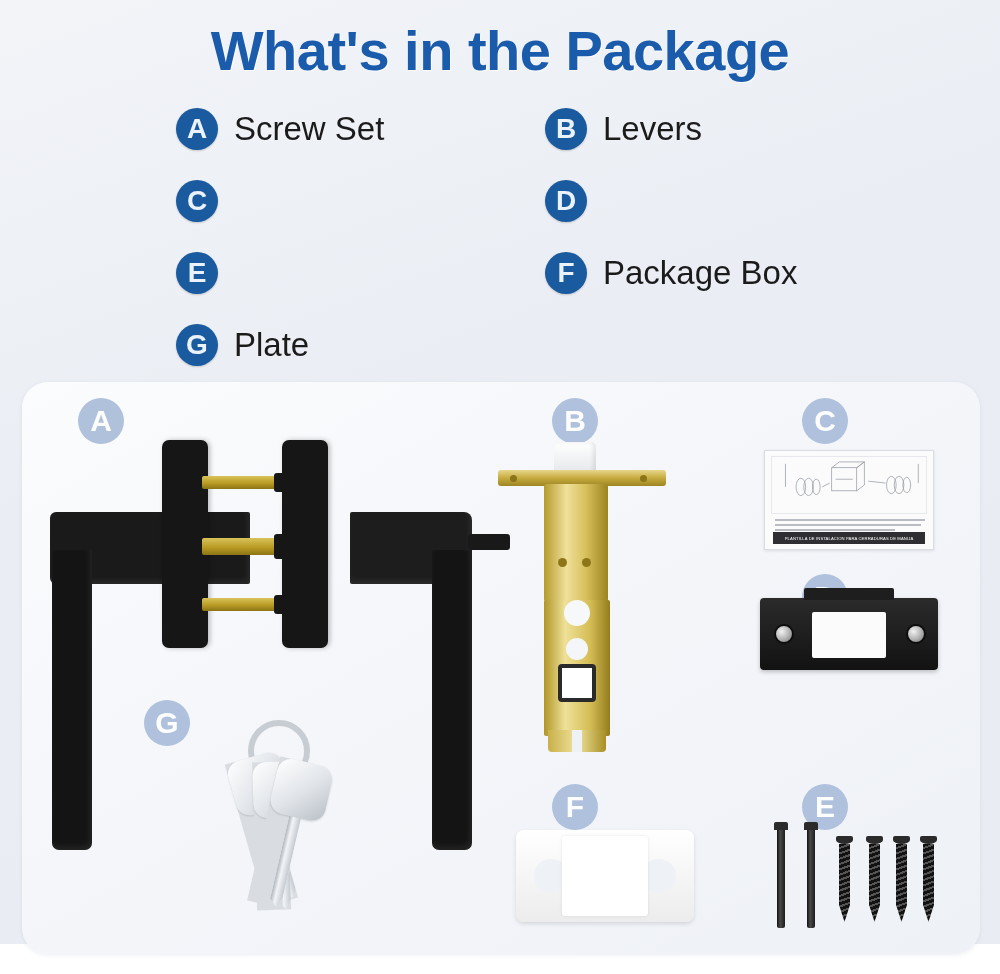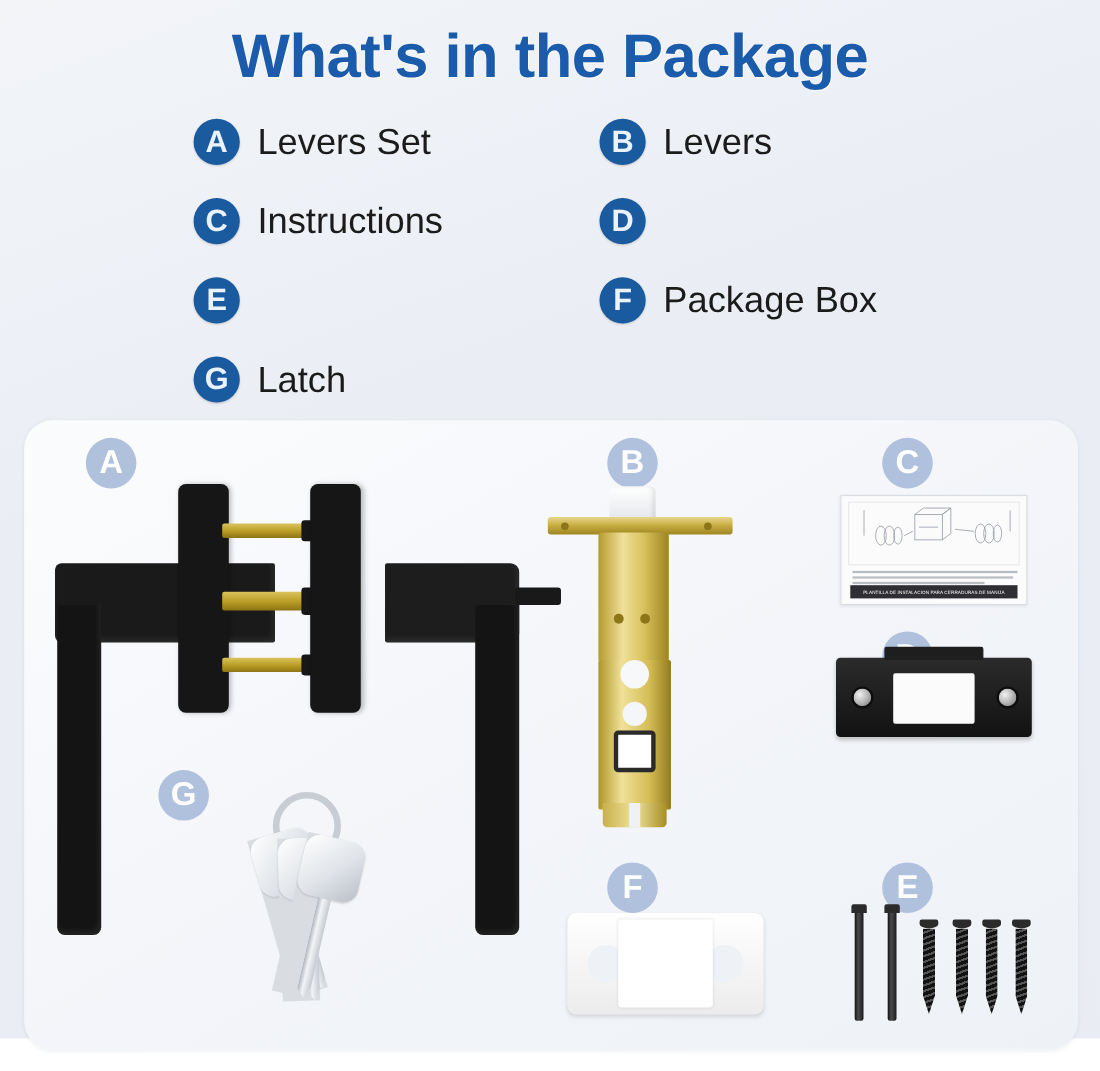--- a/index.html
+++ b/index.html
@@ -217,49 +217,48 @@
 <body>
 
 <div id="page">
 
   <div id="title">What's in the Package</div>
 
   <div id="legend">
 
     <div class="legend-item li-a">
       <div class="badge">A</div>
-      <div class="legend-label">Levers Set</div>
+      <div class="legend-label">Screw Set</div>
     </div>
 
     <div class="legend-item li-b">
       <div class="badge">B</div>
       <div class="legend-label">Levers</div>
     </div>
 
     <div class="legend-item li-c">
       <div class="badge">C</div>
-      <div class="legend-label">Instructions</div>
     </div>
 
     <div class="legend-item li-d">
       <div class="badge">D</div>
     </div>
 
     <div class="legend-item li-e">
       <div class="badge">E</div>
     </div>
 
     <div class="legend-item li-f">
       <div class="badge">F</div>
       <div class="legend-label">Package Box</div>
     </div>
 
     <div class="legend-item li-g">
       <div class="badge">G</div>
-      <div class="legend-label">Latch</div>
+      <div class="legend-label">Plate</div>
     </div>
 
   </div>
 
   <div id="panel">
 
     <div class="marker mk-a">A</div>
     <div class="marker mk-b">B</div>
     <div class="marker mk-c">C</div>
     <div class="marker mk-d">D</div>

